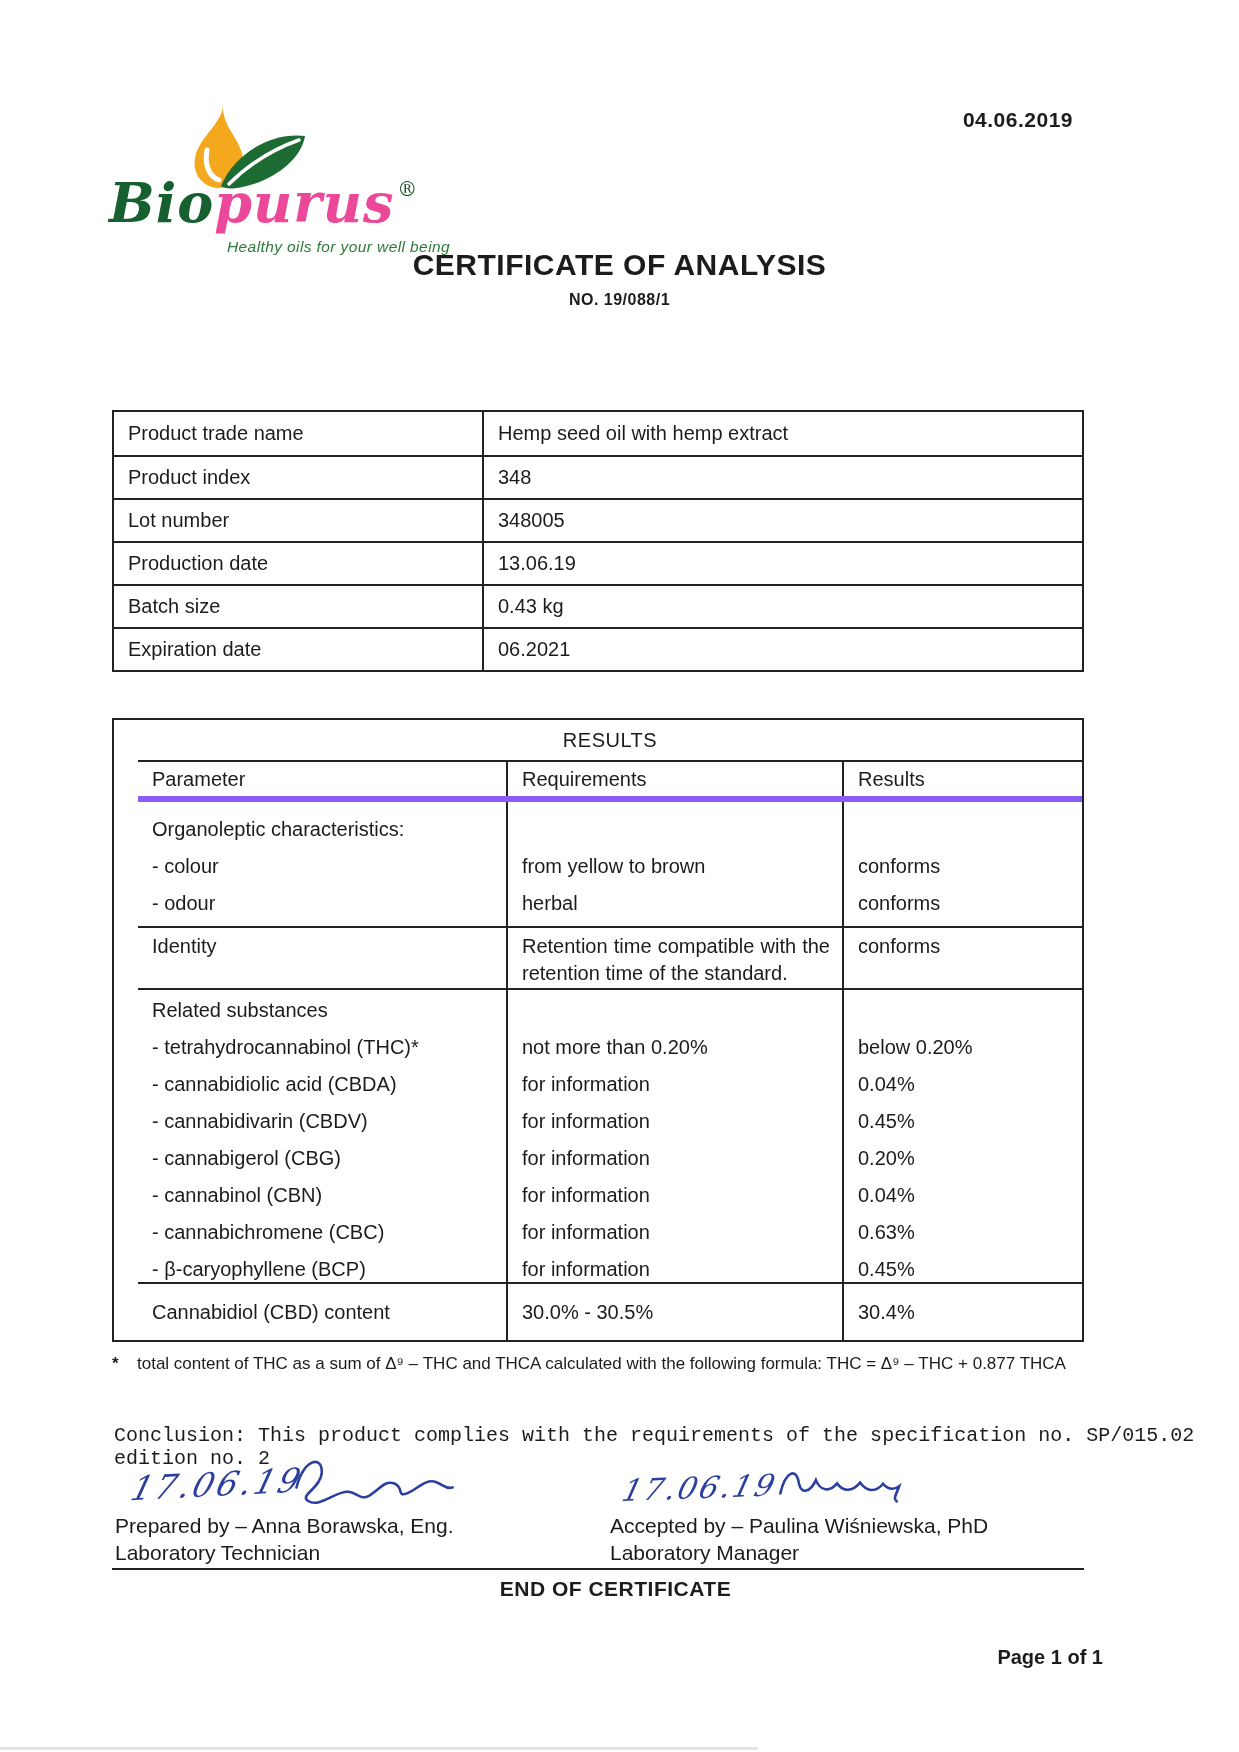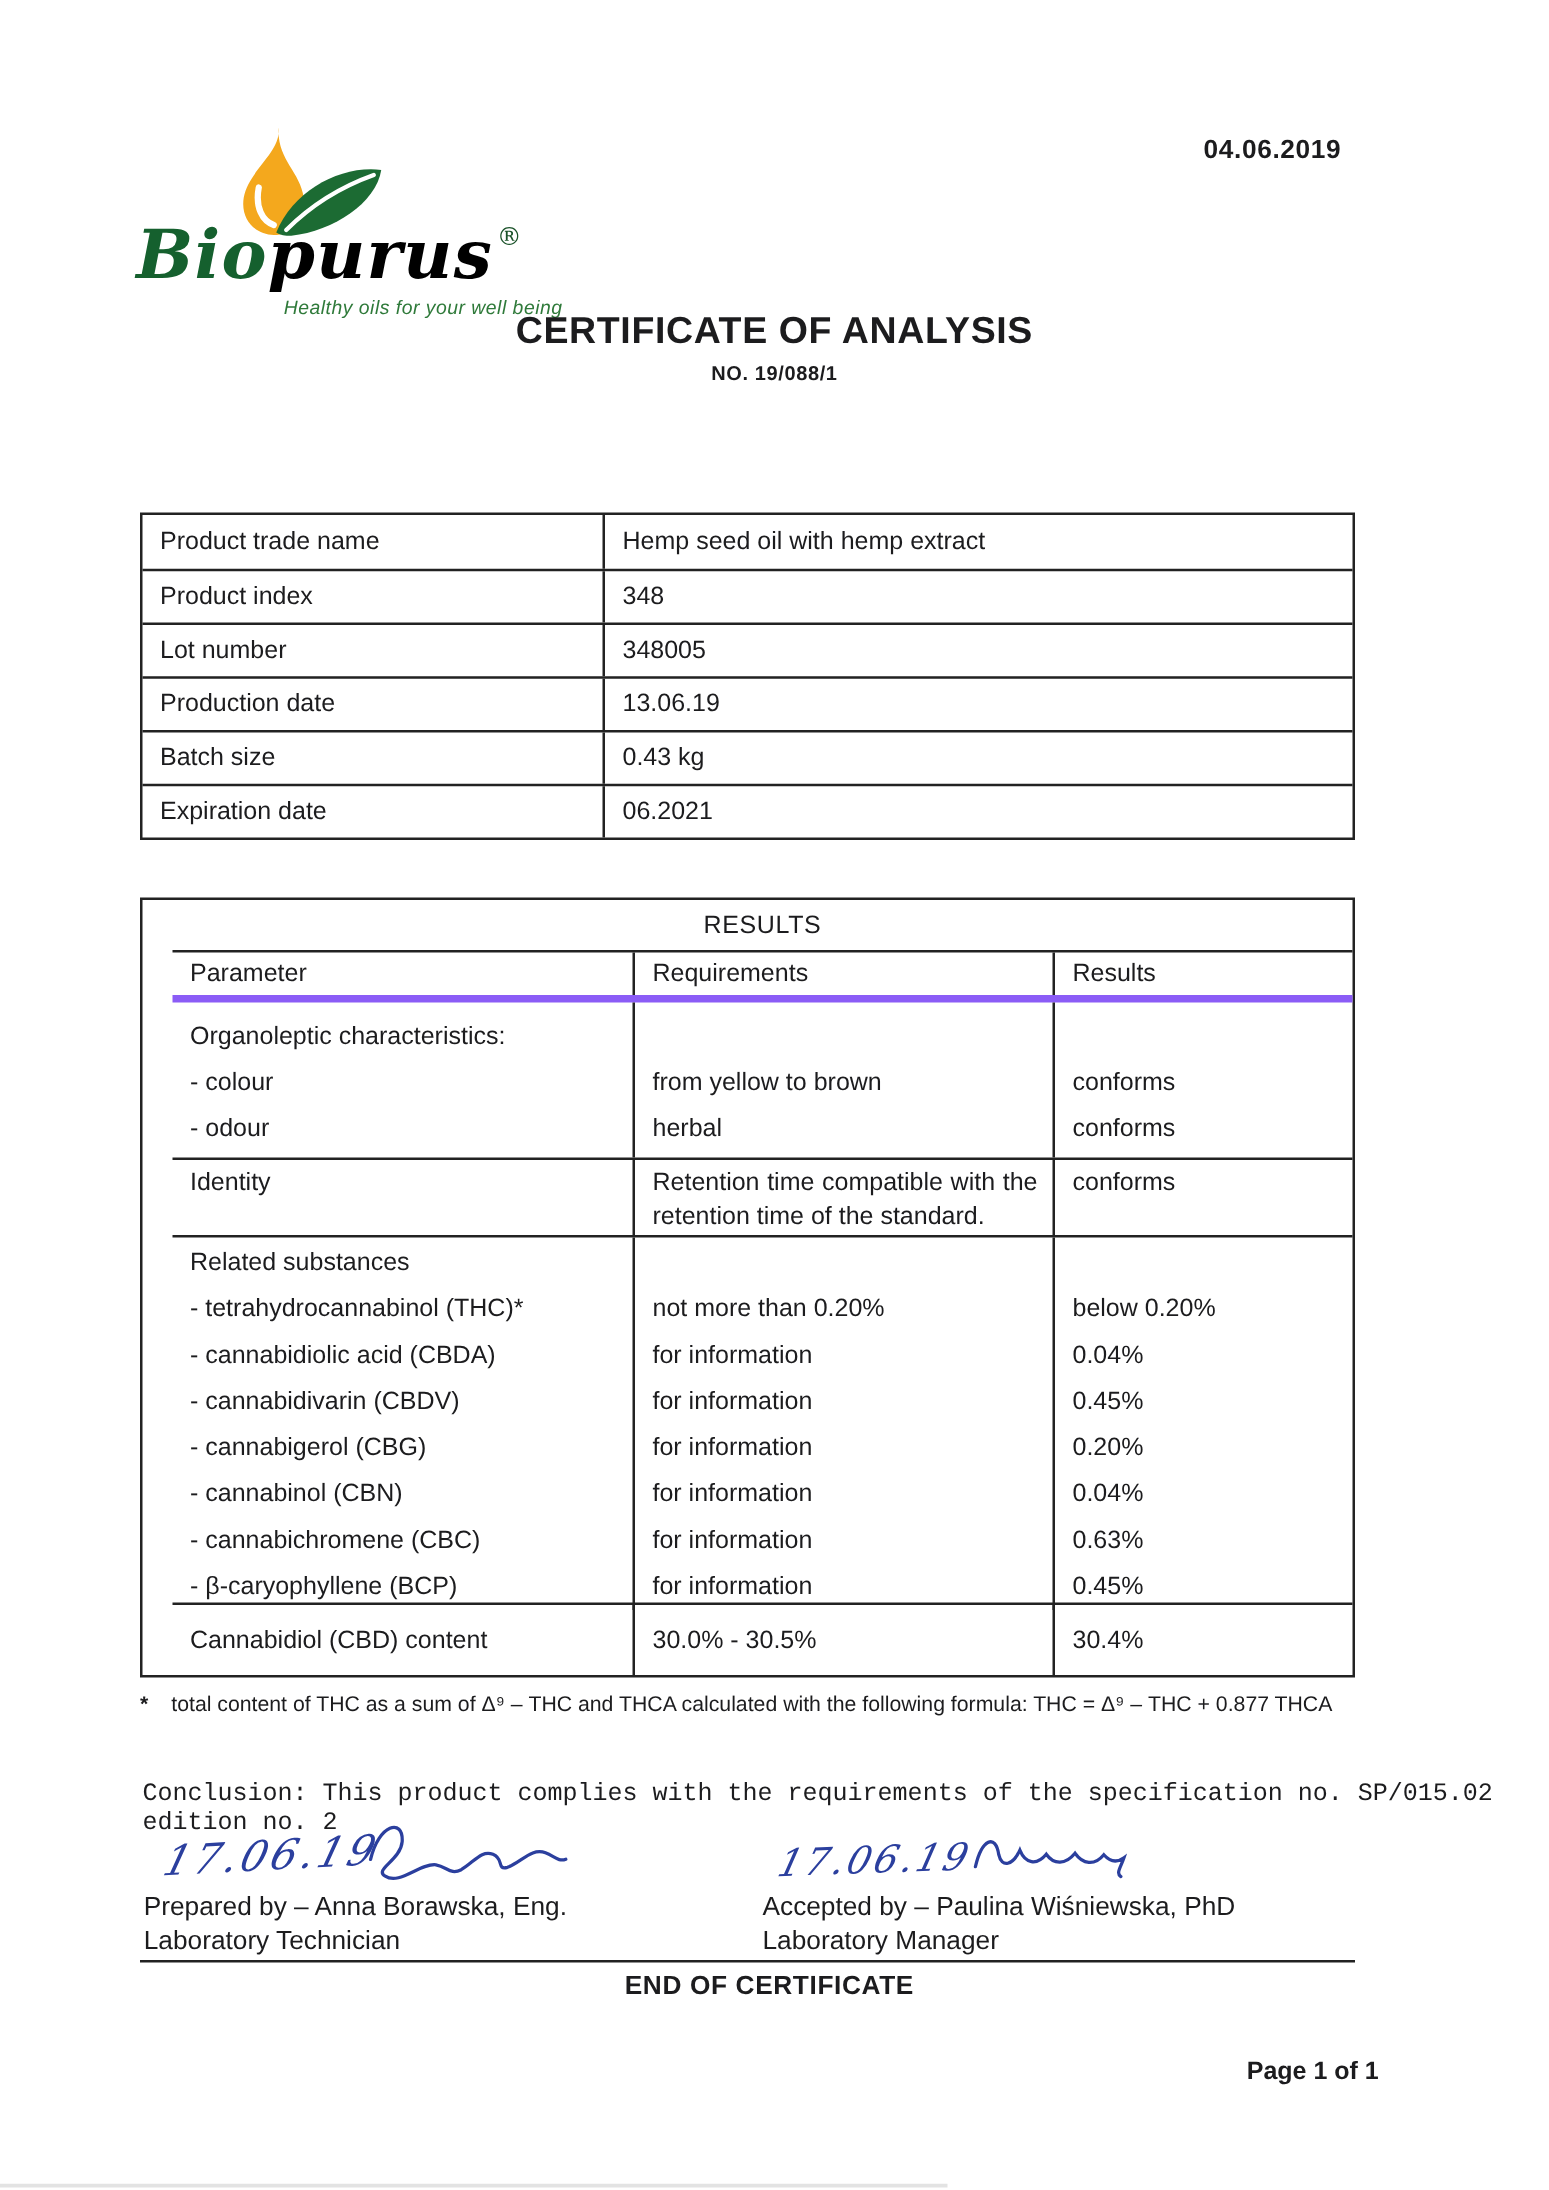--- a/index.html
+++ b/index.html
@@ -15,21 +15,21 @@
   *{box-sizing:border-box;}
 
   
   .doc-date{position:absolute;top:108px;right:166px;font-size:21px;font-weight:700;letter-spacing:.5px;}
 
   
   .logo{position:absolute;left:95px;top:100px;width:340px;height:160px;}
   .logo-art{position:absolute;left:60px;top:0;width:210px;height:95px;}
   .logo-text{position:absolute;left:14px;top:76px;font-family:"DejaVu Serif", serif;font-style:italic;font-weight:700;font-size:54px;line-height:1;letter-spacing:1px;white-space:nowrap;}
   .logo-text .bio{color:#15602e;}
-  .logo-text .purus{color:#000000;}
+  .logo-text .purus{color:#ec4899;}
   .logo-text .reg{display:inline-block;position:relative;top:-26px;font-size:20px;color:#1a5229;margin-left:3px;font-style:normal;font-weight:400;}
   .tagline{position:absolute;left:132px;top:138px;font-family:Liberation Sans, sans-serif;font-style:italic;font-size:15.5px;color:#2f7a3a;letter-spacing:.4px;white-space:nowrap;}
 
   
   .title-block{position:absolute;left:0;right:0;top:248px;text-align:center;}
   .title-main{font-size:30px;font-weight:700;letter-spacing:.5px;}
   .title-no{font-size:16px;font-weight:700;margin-top:9px;letter-spacing:.5px;}
 
   
   .ptable{position:absolute;left:112px;top:410px;width:972px;border:2px solid #222;}

